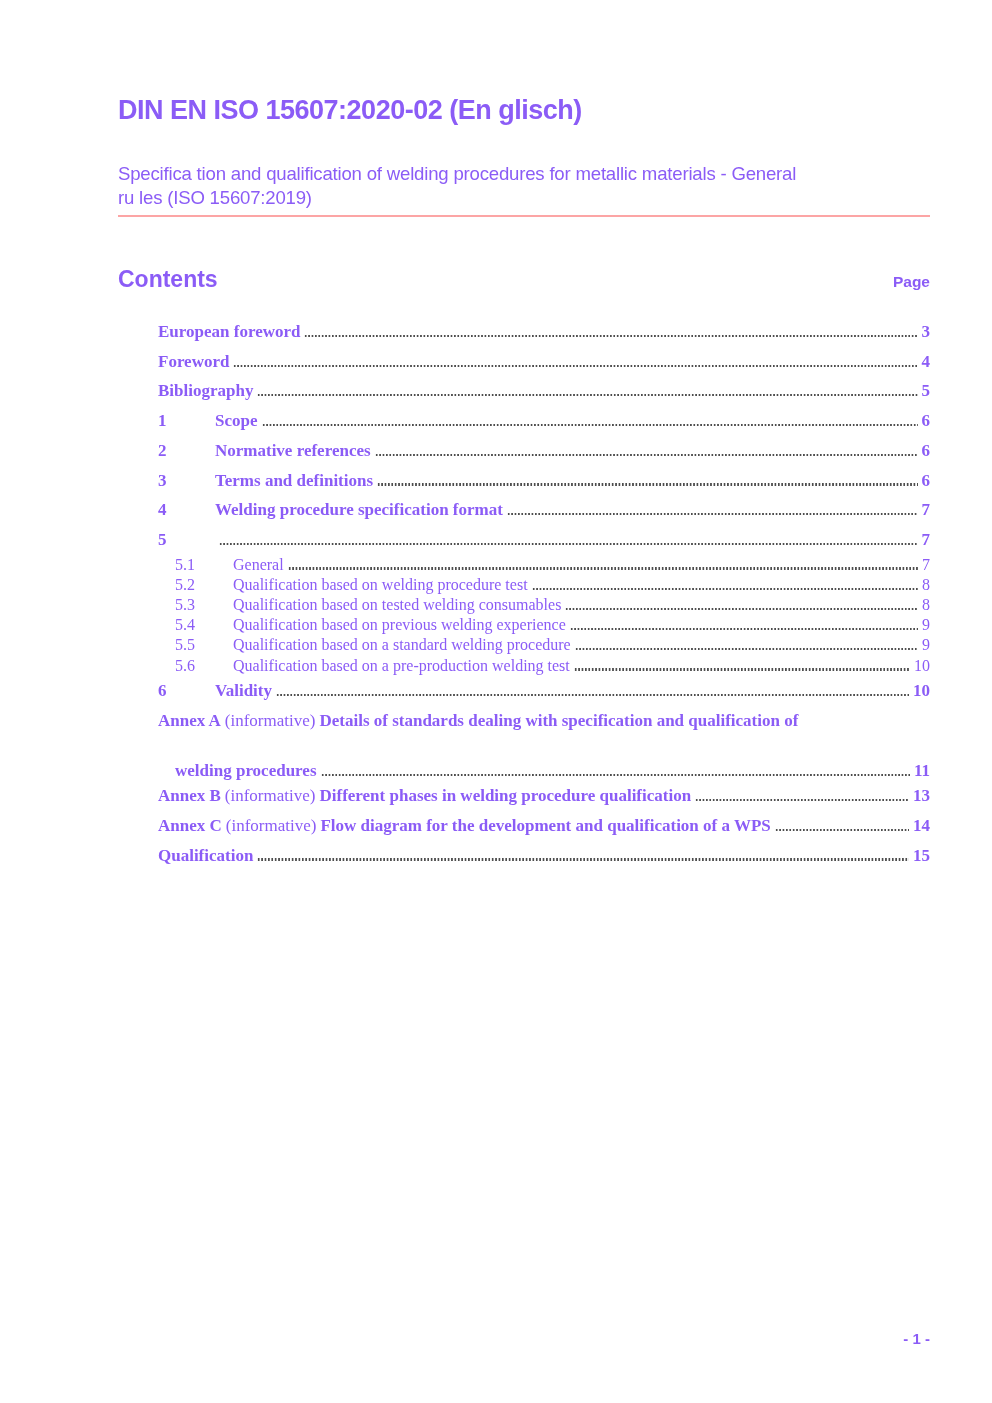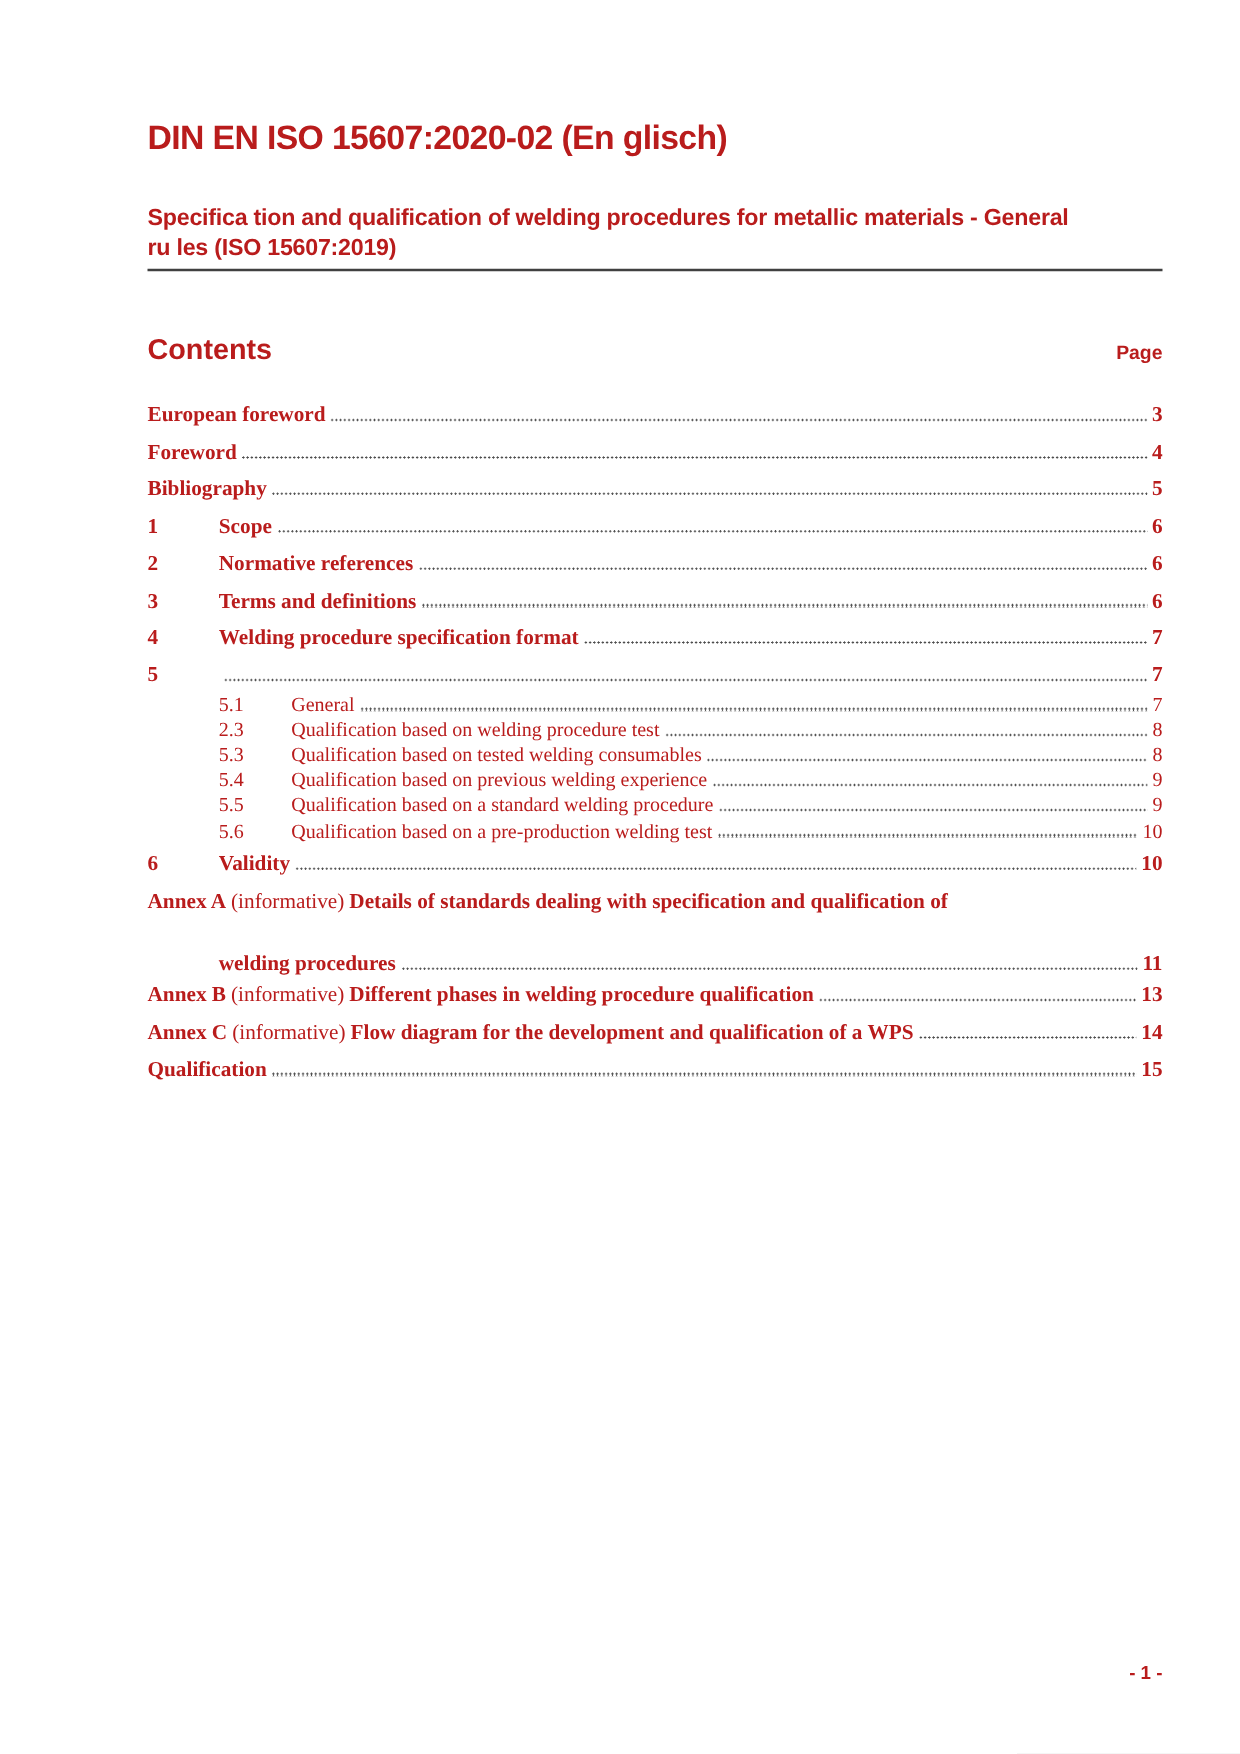--- a/index.html
+++ b/index.html
@@ -4,46 +4,46 @@
 <style>
   * { margin: 0; padding: 0; box-sizing: border-box; }
   html, body { background: #e8e8e8; }
   .page {
     position: relative;
     width: 992px;
     height: 1403px;
     background: #ffffff;
     margin: 0 auto;
     overflow: hidden;
-    color: #b91c1c;
+    color: #8b5cf6;
   }
   .content {
     position: absolute;
     left: 118px;
     width: 812px;
     top: 0;
   }
   .doc-title {
     margin-top: 95px;
     font-family: "Liberation Sans", sans-serif;
     font-weight: bold;
     font-size: 27px;
     line-height: 31px;
     letter-spacing: -0.5px;
     white-space: nowrap;
   }
   .doc-subtitle {
     margin-top: 36px;
     font-family: "Liberation Sans", sans-serif;
-    font-weight: bold;
+    font-weight: normal;
     font-size: 18.6px;
     line-height: 24px;
     letter-spacing: -0.2px;
     padding-bottom: 5px;
-    border-bottom: 2px solid #404040;
+    border-bottom: 2px solid #fca5a5;
   }
   .doc-subtitle div { white-space: nowrap; }
   .contents-row {
     margin-top: 49px;
     display: flex;
     justify-content: space-between;
     align-items: baseline;
     font-family: "Liberation Sans", sans-serif;
     font-weight: bold;
   }
@@ -54,20 +54,21 @@
     font-family: "Liberation Serif", serif;
   }
   .toc-row {
     display: flex;
     align-items: baseline;
   }
   .toc-row.main {
     font-weight: bold;
     font-size: 17px;
     line-height: 29.7px;
+    margin-left: 40px;
   }
   .toc-row.sub {
     font-weight: normal;
     font-size: 16px;
     line-height: 20.2px;
     padding-left: 57px;
   }
   .toc-row .num { flex: none; width: 57px; }
   .toc-row.sub .num { width: 58px; }
   .toc-row .title { flex: none; white-space: nowrap; }
@@ -167,21 +168,21 @@
         <span class="pg">7</span>
       </div>
 
       <div class="toc-row sub">
         <span class="num">5.1</span>
         <span class="title">General</span>
         <span class="dots"></span>
         <span class="pg">7</span>
       </div>
       <div class="toc-row sub">
-        <span class="num">2.3</span>
+        <span class="num">5.2</span>
         <span class="title">Qualification based on welding procedure test</span>
         <span class="dots"></span>
         <span class="pg">8</span>
       </div>
       <div class="toc-row sub">
         <span class="num">5.3</span>
         <span class="title">Qualification based on tested welding consumables</span>
         <span class="dots"></span>
         <span class="pg">8</span>
       </div>

